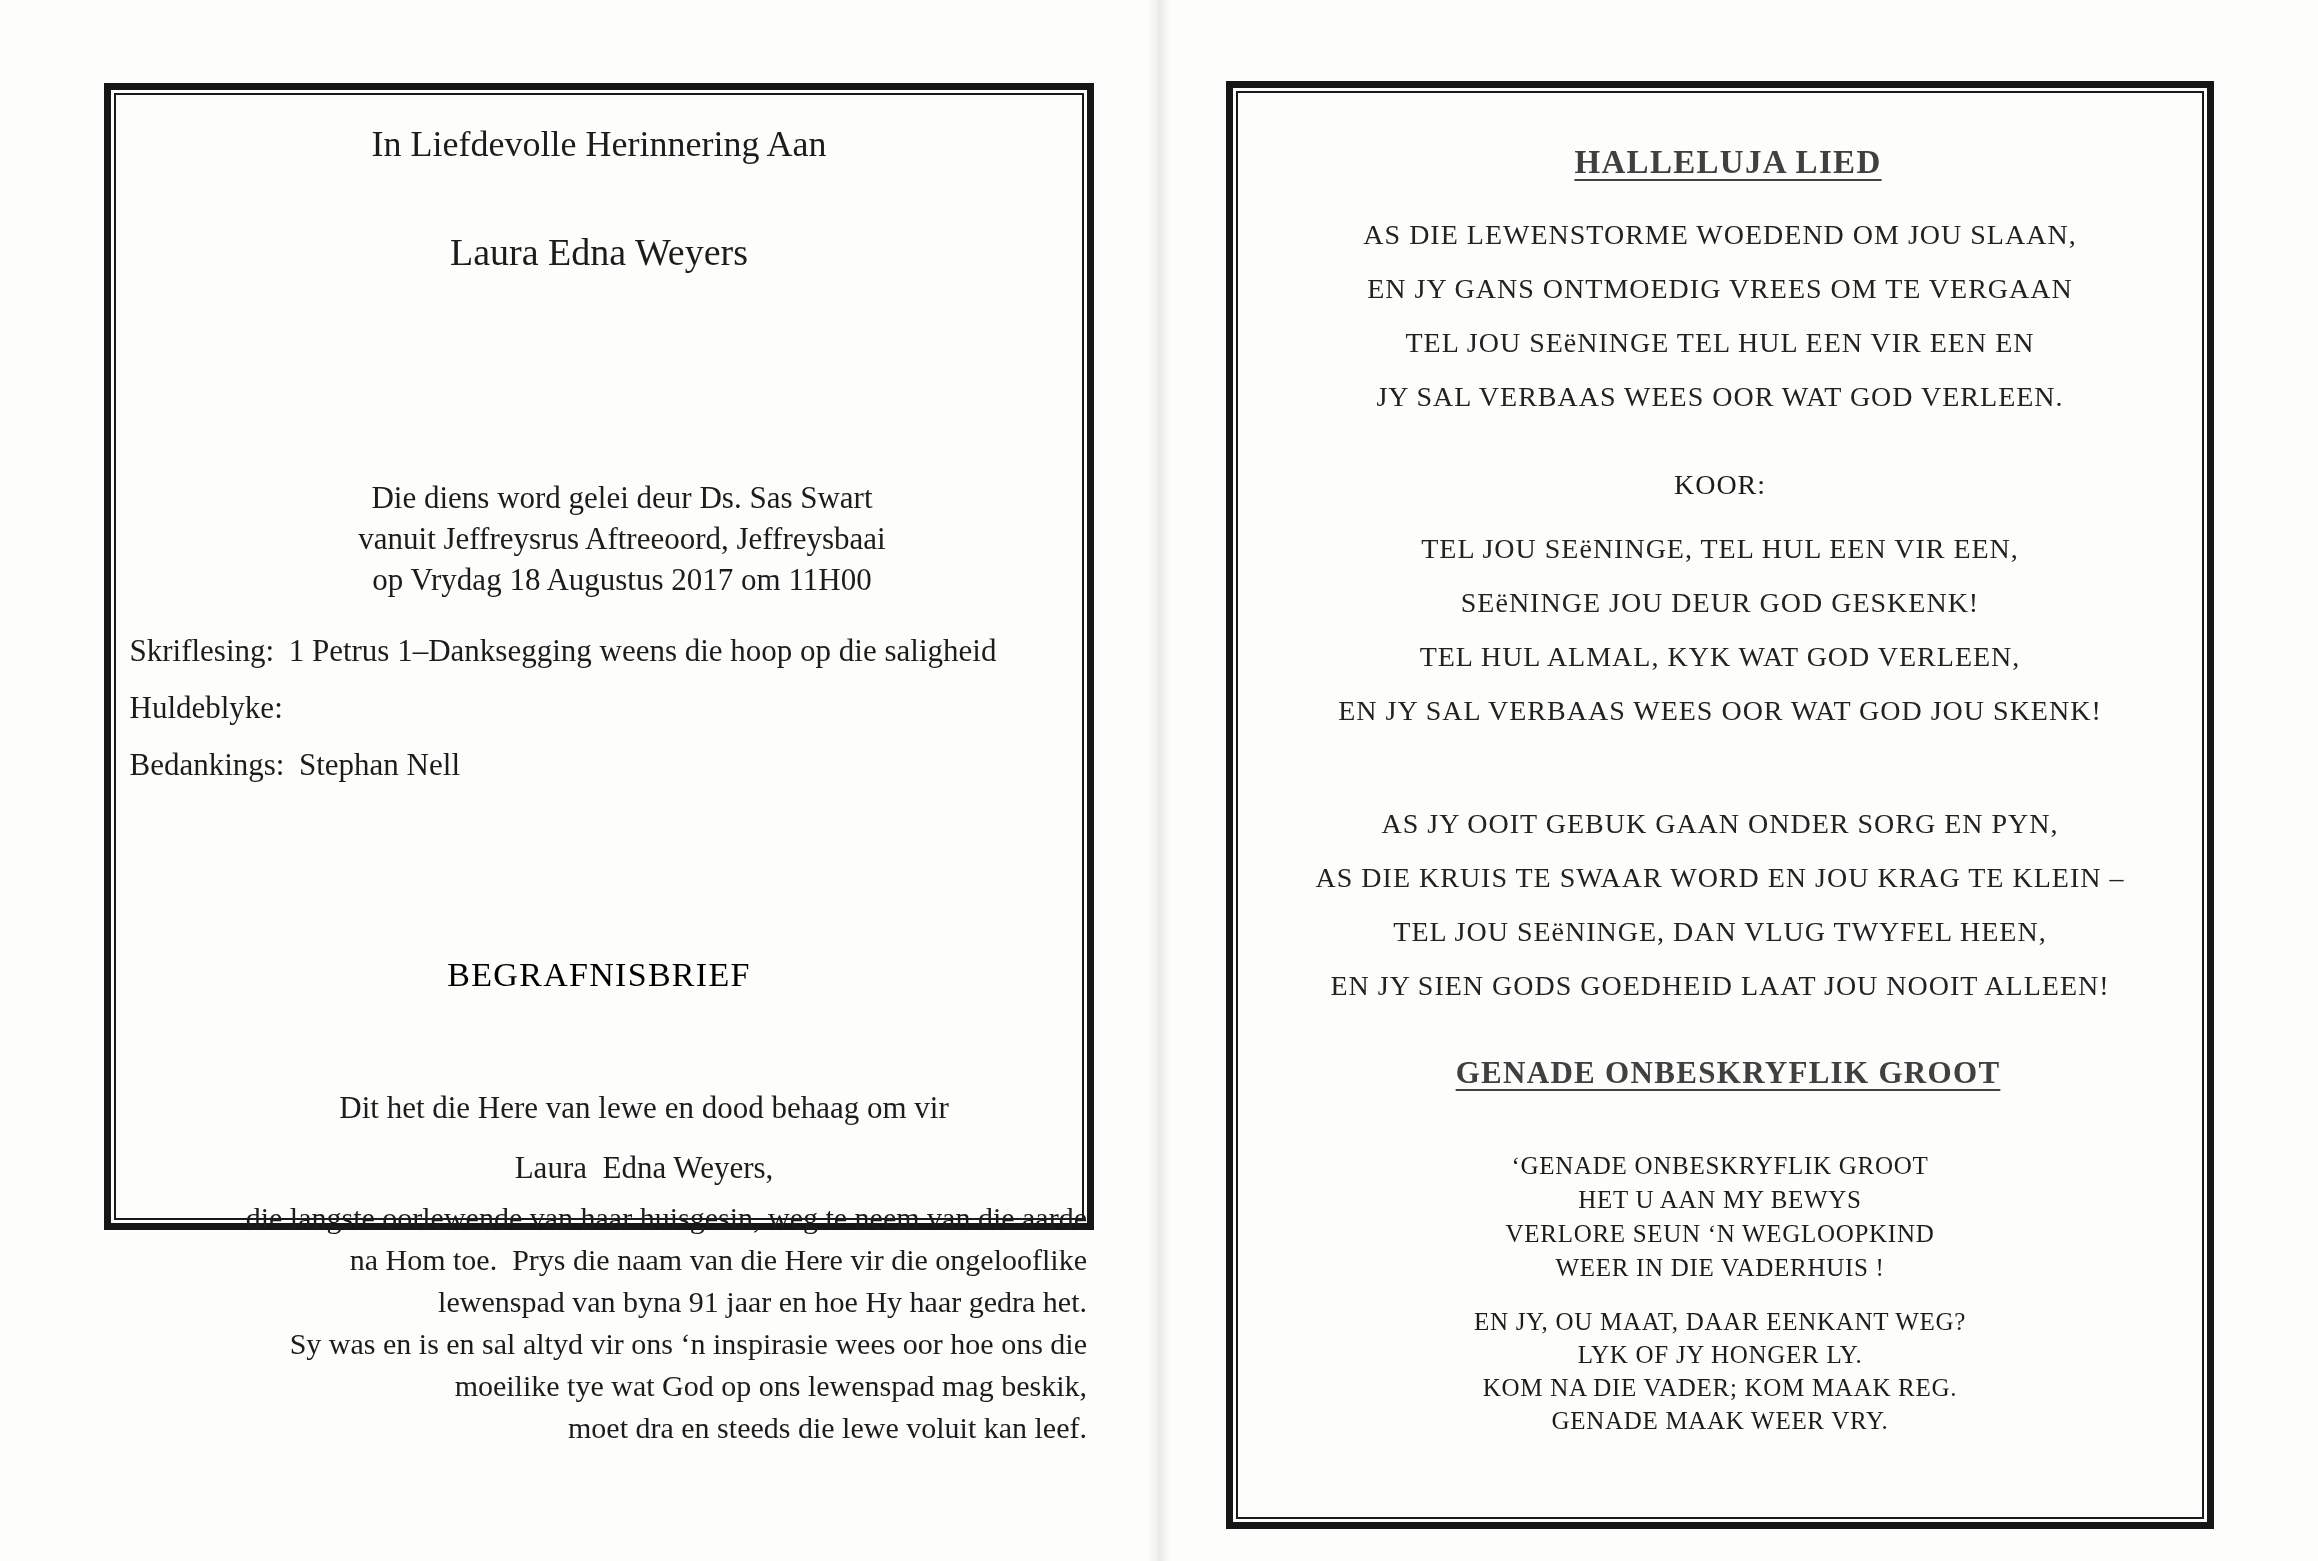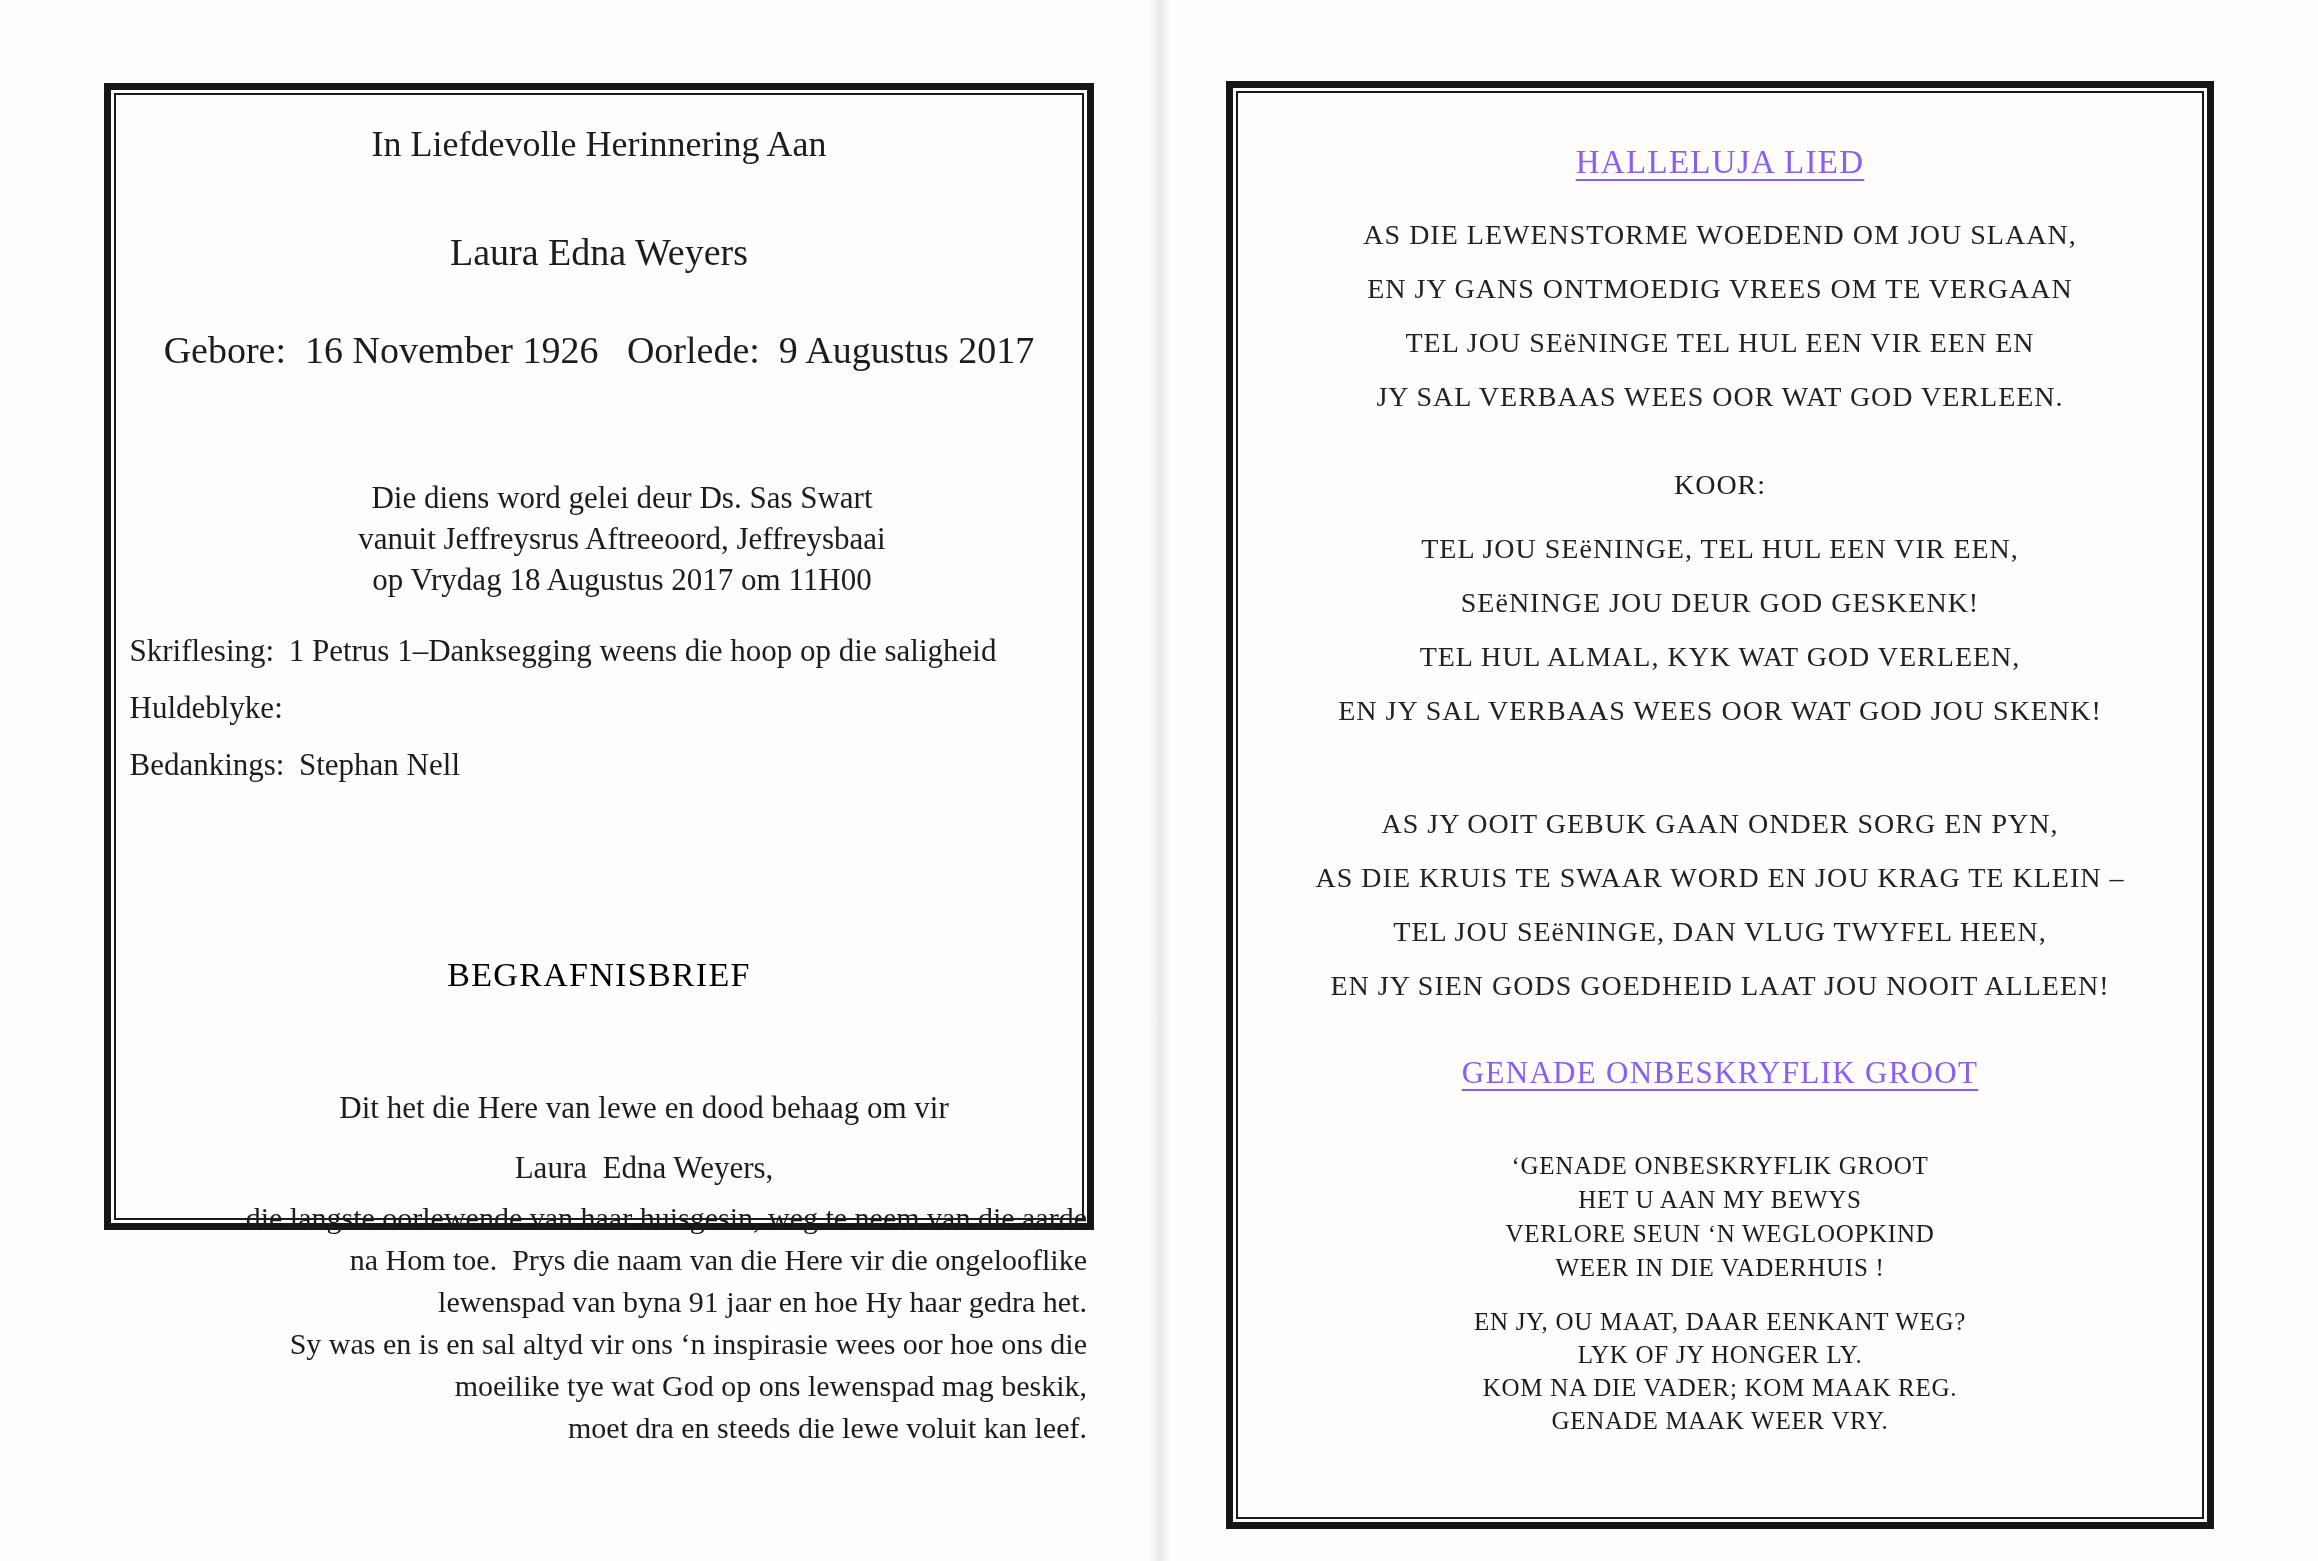--- a/index.html
+++ b/index.html
@@ -66,23 +66,24 @@
   .lp-program .row-value { margin-left: 14.5px; }
   .lp-title        { top: 866px; font-size: 34px; font-weight: normal; letter-spacing: 1.3px; color: #000; }
   .lp-intro        { top: 988px; font-size: 31px; padding-left: 45px; }
   .lp-intro .t-line { line-height: 60px; }
   .lp-body         { top: 1107px; font-size: 30px; text-align: right; }
   .lp-body .t-line { line-height: 42px; }
 
   
   .rp-title {
     font-size: 33px;
-    font-weight: normal;
+    font-weight: bold;
     letter-spacing: 1.3px;
-    color: #8b5cf6;
+    color: #404040;
+    margin-left: 8px;
   }
   .rp-title .line-single {
     text-decoration: underline;
     text-decoration-thickness: 2px;
     text-underline-offset: 6px;
   }
   .rp-title1       { top: 56px; }
   .rp-verse1       { top: 120px; }
   .rp-koor-label   { top: 381px; font-size: 28px; letter-spacing: 1px; }
   .rp-koor         { top: 434px; }
@@ -109,23 +110,20 @@
   <section class="page left">
 
     <div class="blk lp-header">
       <div class="line-single">In Liefdevolle Herinnering Aan</div>
     </div>
 
     <div class="blk lp-name">
       <div class="line-single">Laura Edna Weyers</div>
     </div>
 
-    <div class="blk lp-dates">
-      <div class="line-single">Gebore:  16 November 1926   Oorlede:  9 Augustus 2017</div>
-    </div>
 
     <div class="blk lp-service">
         <div class="t-line">Die diens word gelei deur Ds. Sas Swart</div>
         <div class="t-line">vanuit Jeffreysrus Aftreeoord, Jeffreysbaai</div>
         <div class="t-line">op Vrydag 18 Augustus 2017 om 11H00</div>
       </div>
 
     <div class="blk lp-program">
       <div class="prog-row">
         <span class="row-label">Skriflesing:</span><span class="row-value">1 Petrus 1–Danksegging weens die hoop op die saligheid</span>

